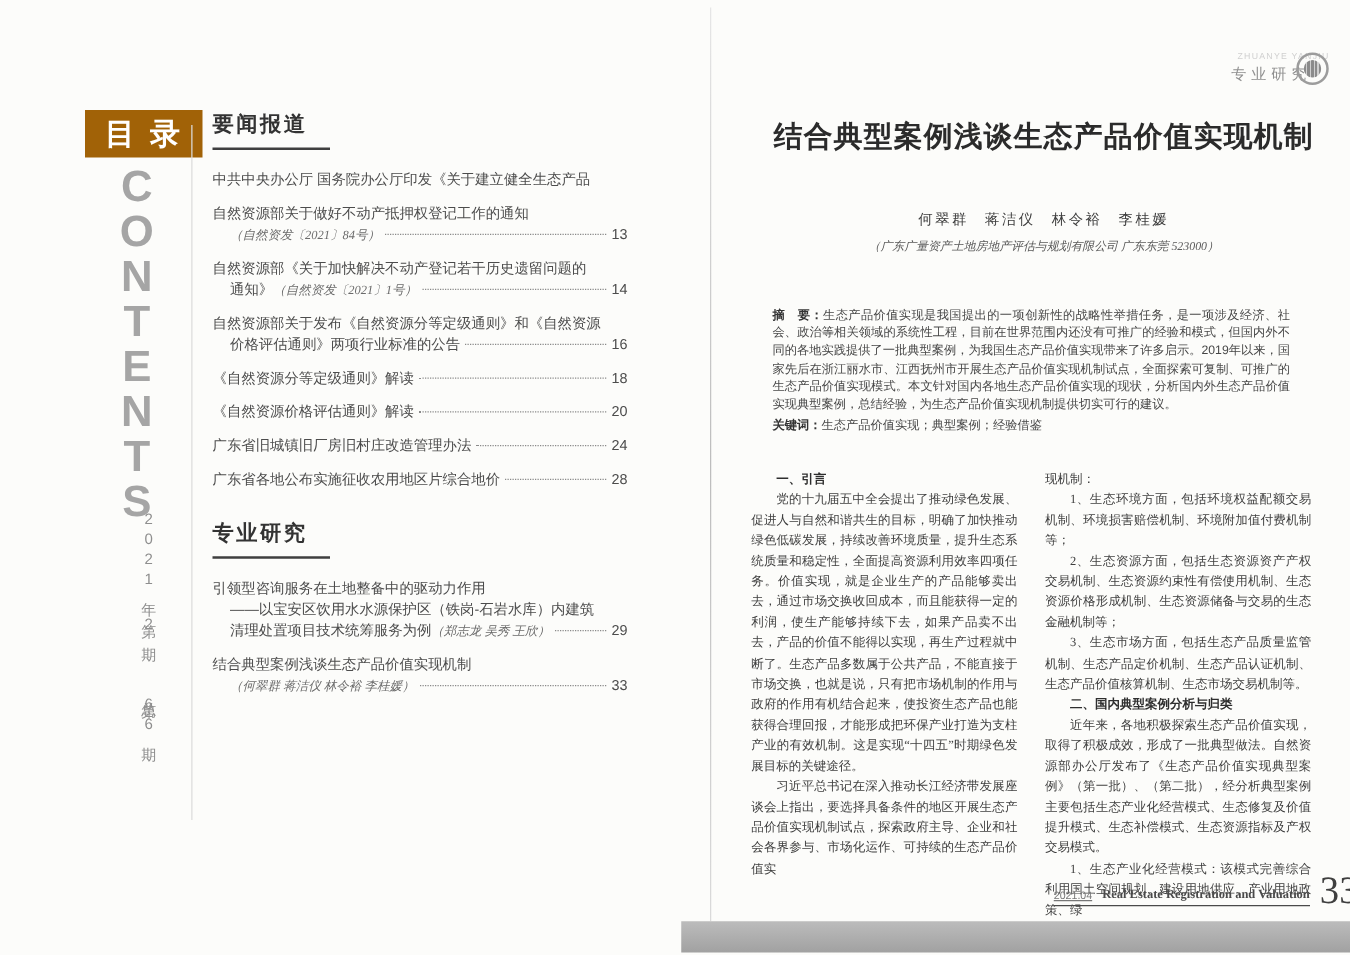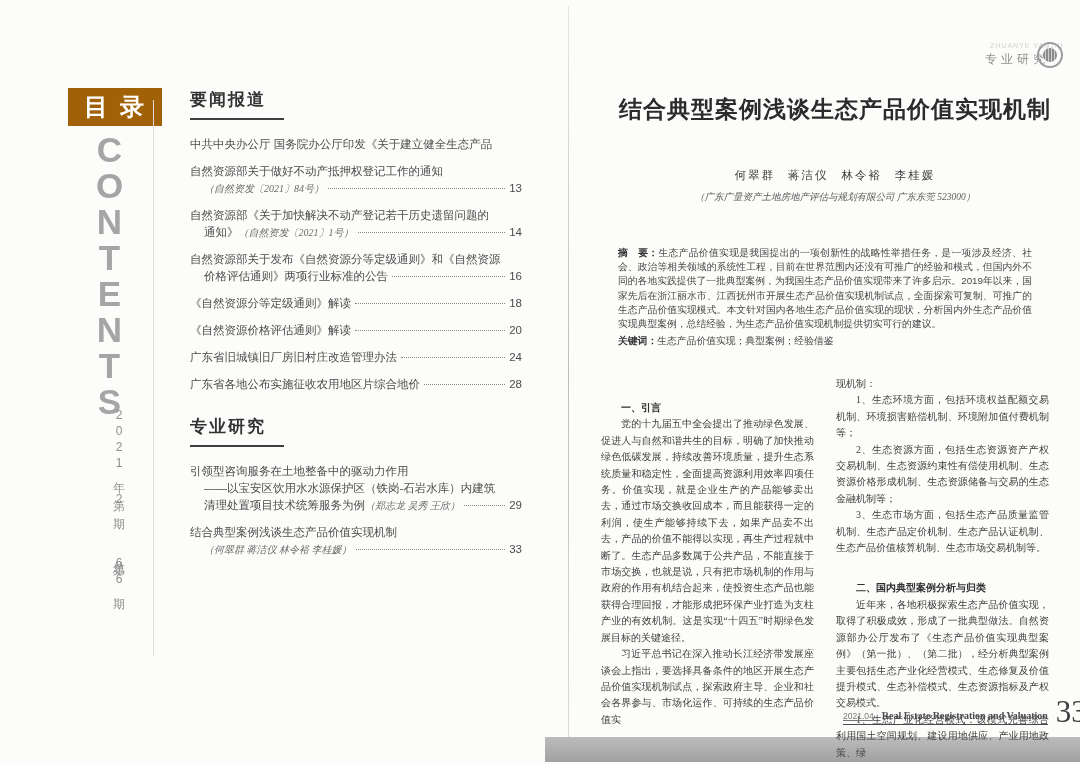--- a/index.html
+++ b/index.html
@@ -28,21 +28,21 @@
     position:absolute;left:110px;top:408px;
     writing-mode:vertical-rl;text-orientation:upright;
     font-size:12px;color:#8e8e8e;letter-spacing:2px;
   }
   .mast-issue .iss2{margin-inline-start:26px;}
   .mast-divider{
     position:absolute;left:153px;top:100px;width:1px;height:556px;
     background:#dcdcdc;
   }
 
-  .toc{position:absolute;left:170px;top:88px;width:332px;margin-left:20px;}
+  .toc{position:absolute;left:170px;top:88px;width:332px;}
   .toc-h{
     display:inline-block;font-size:17px;font-weight:700;color:#333333;
     letter-spacing:2px;border-bottom:2px solid #3f3f3f;
     padding:0 18px 7px 0;margin:0 0 16px 0;
   }
   .toc-h2wrap{margin-top:22px;}
   .toc-item{font-size:11.5px;color:#4c4c4c;line-height:17px;margin-bottom:10px;}
   .tl{min-height:17px;}
   .tl.ind{padding-left:14px;}
   .tl.last{display:flex;align-items:baseline;}
@@ -85,21 +85,21 @@
   }
   .art-abs p{margin:0 0 3px 0;}
   .abs-label{font-weight:700;color:#333;}
 
   .col{position:absolute;top:376px;width:213px;}
   .col1{left:601px;}
   .col2{left:836px;}
   .col p{margin:0;text-indent:2em;font-size:10px;line-height:16.4px;
     text-align:justify;color:#3e3e3e;font-family:"Liberation Serif", serif;}
   .col p.noindent{text-indent:0;}
-  .col p.chead{font-weight:700;color:#2e2e2e;margin-top:24px;}
+  .col p.chead{font-weight:700;color:#2e2e2e;}
 
   .foot{position:absolute;left:843px;top:699px;width:224px;display:flex;align-items:flex-end;}
   .foot-left{flex:1;display:flex;align-items:flex-end;gap:8px;
     border-bottom:1px solid #4a4a4a;padding-bottom:3px;}
   .foot-issue{font-size:8.5px;color:#777;text-decoration:underline;}
   .foot-journal{font-size:10px;font-weight:700;font-family:"Liberation Serif", serif;color:#4a4a4a;white-space:nowrap;}
   .foot-page{font-size:31px;font-family:"Liberation Serif", serif;color:#3f3f3f;margin-left:8px;line-height:0.85;}
 </style>
 </head>
 <body>

